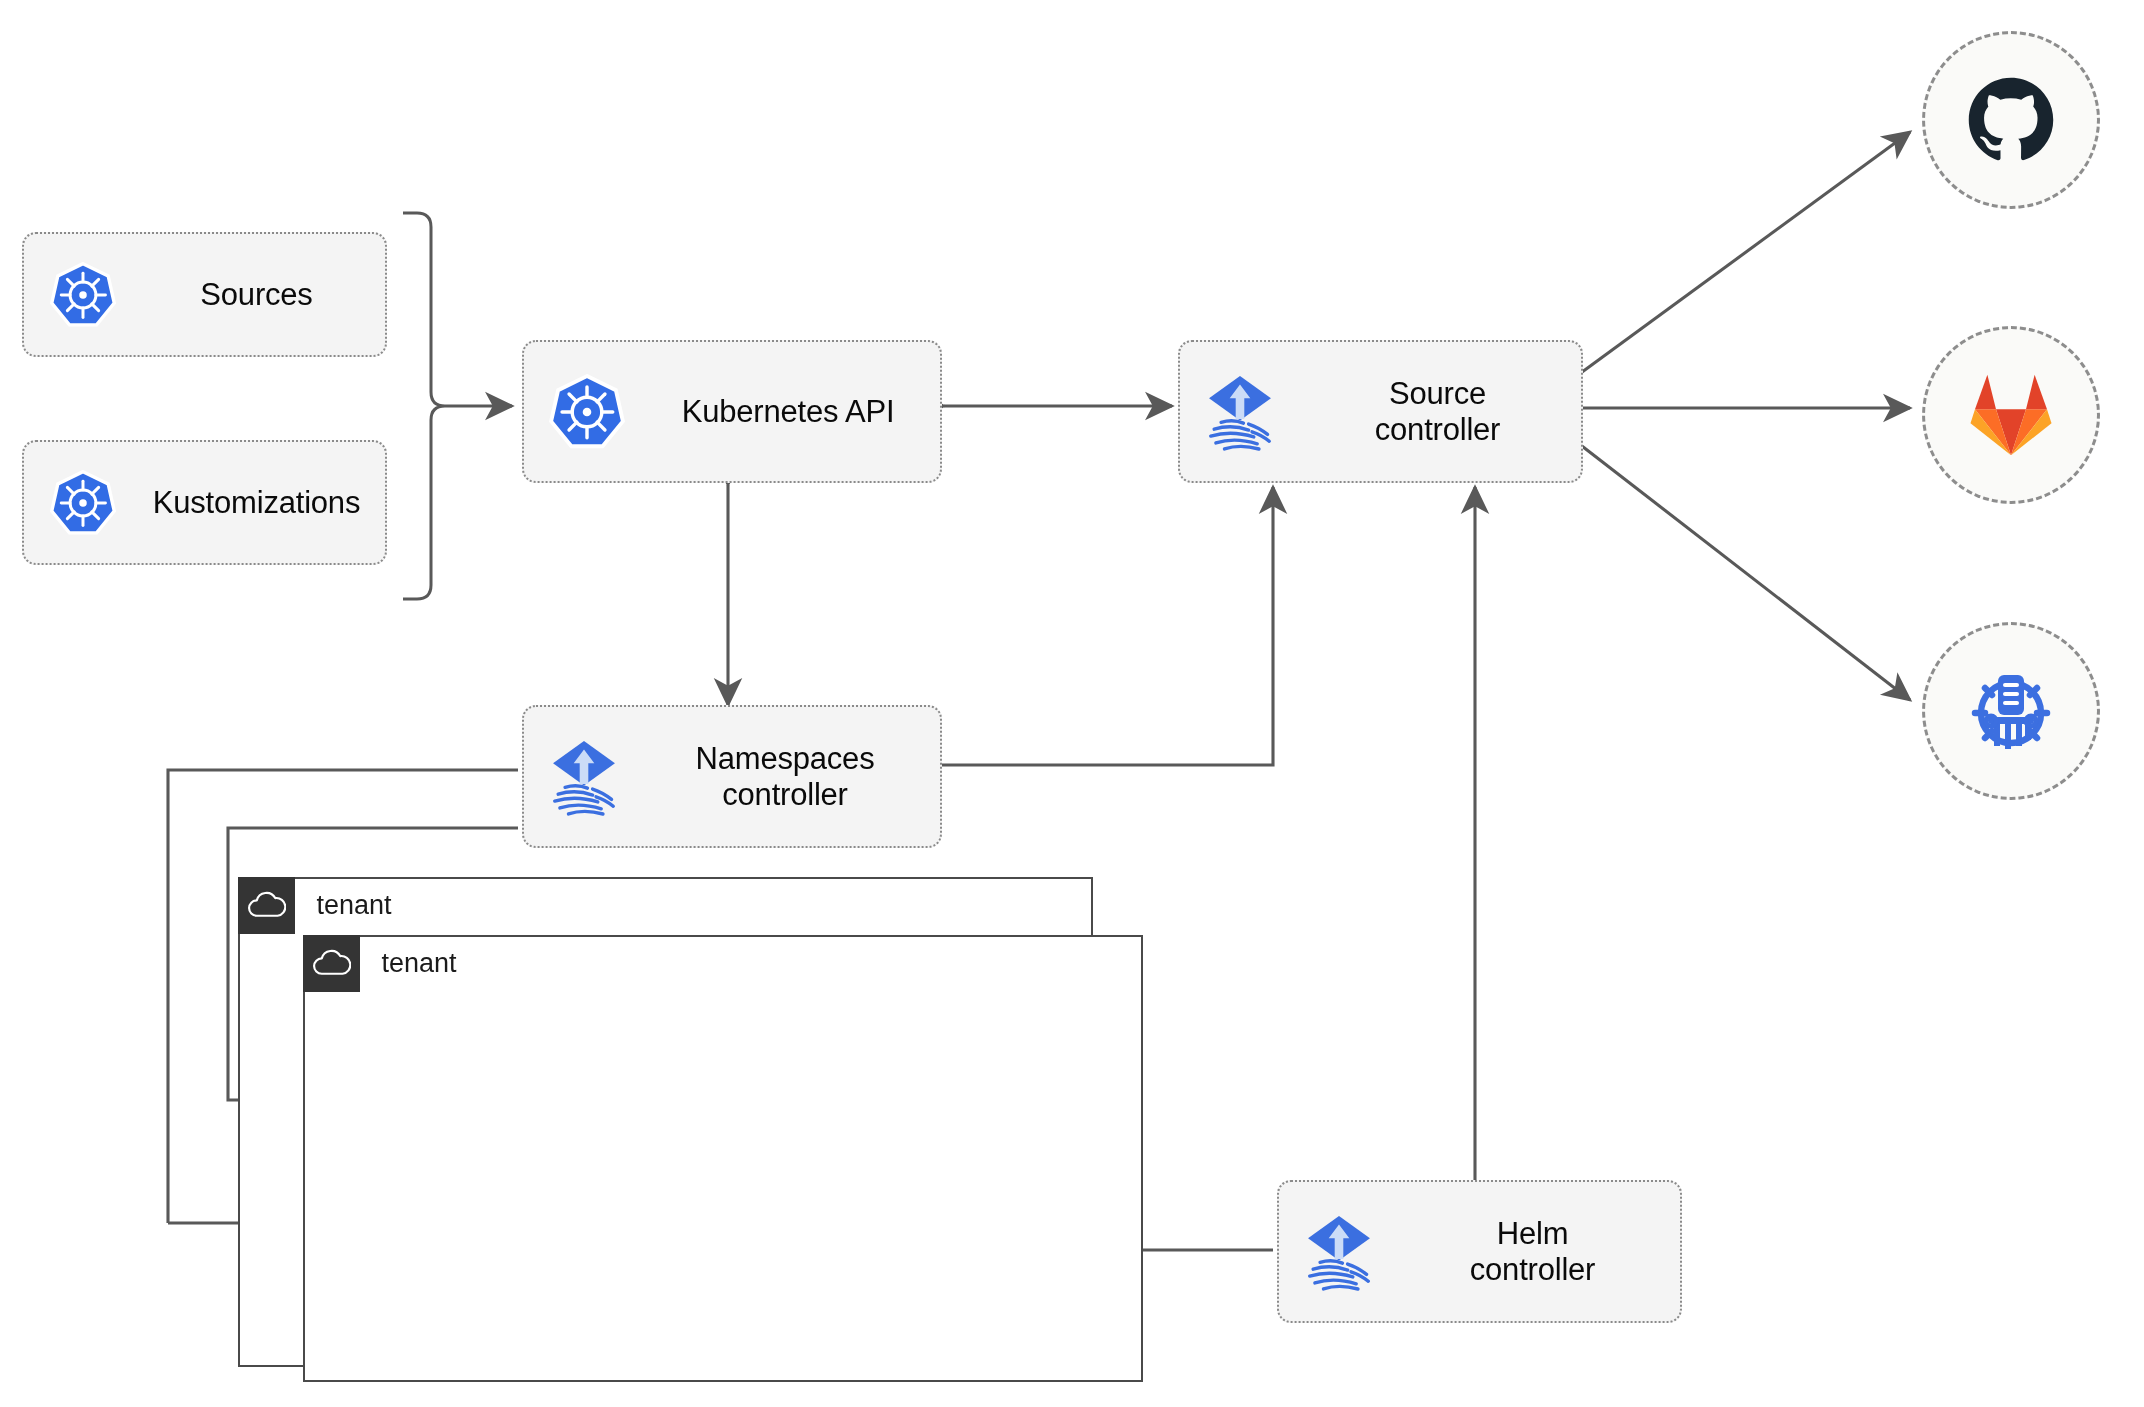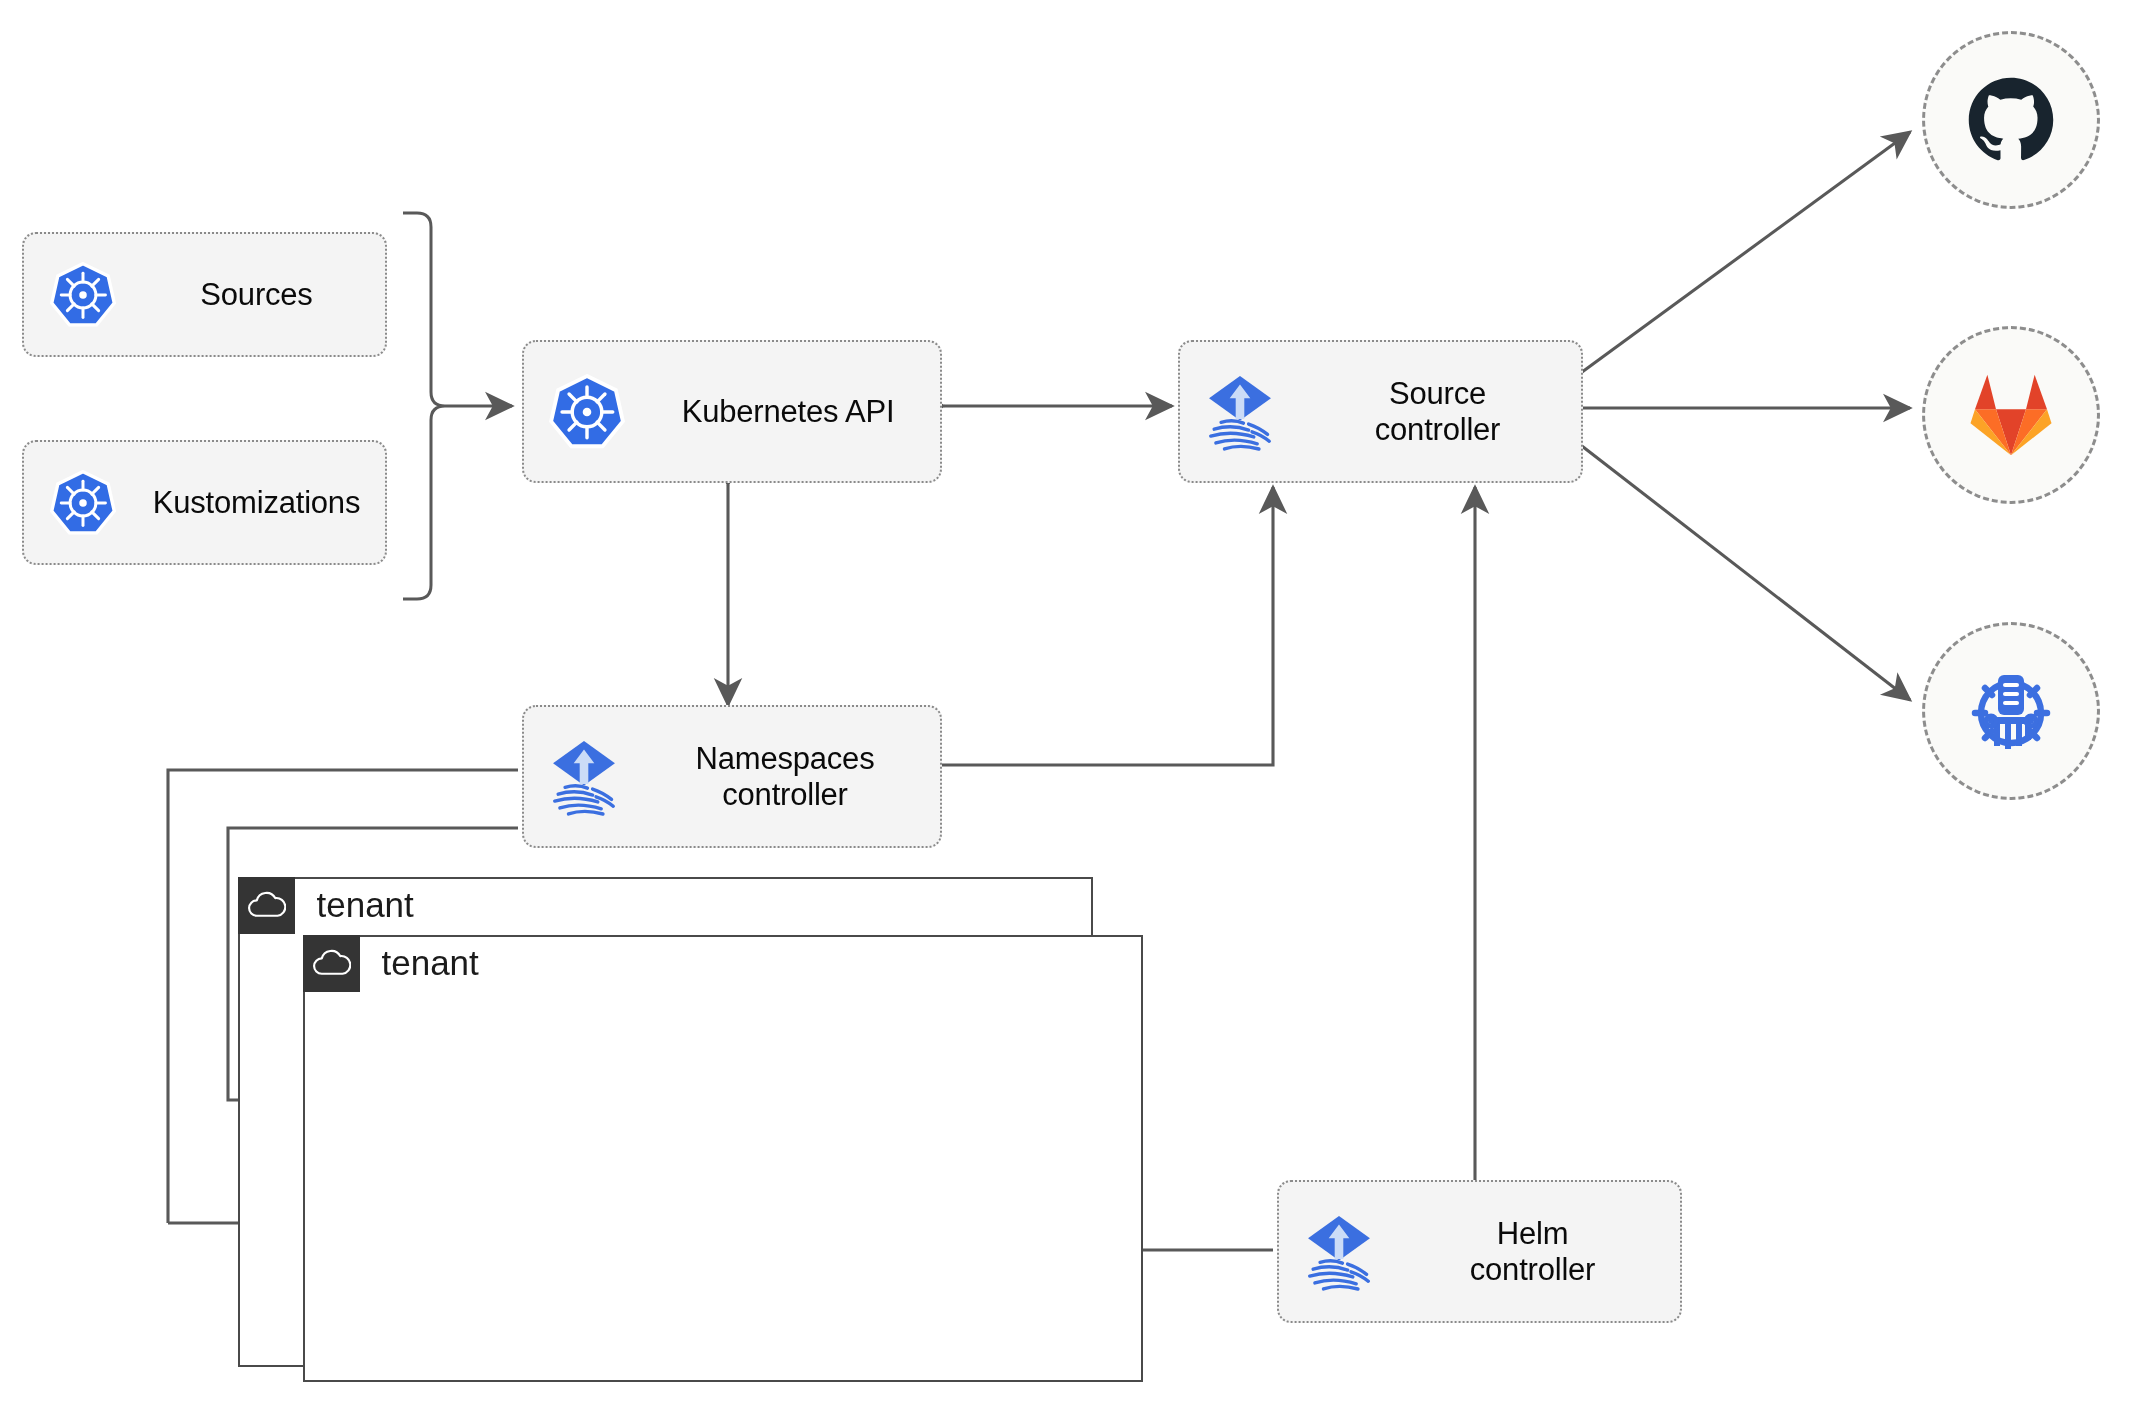--- a/index.html
+++ b/index.html
@@ -93,21 +93,21 @@
   .tenant-chip {
     width: 57px; height: 57px;
     background: #343434;
     display: flex;
     align-items: center;
     justify-content: center;
     flex: 0 0 auto;
   }
   .tenant-name {
     color: #1b1b1b;
-    font-size: 35px;
+    font-size: 27px;
     padding-left: 22px;
     white-space: nowrap;
   }
   .tenant-inner { z-index: 7; }
   .tenant-inner .tenant-bar { z-index: 8; }
 </style>
 </head>
 <body>
 
 <div id="canvas">

